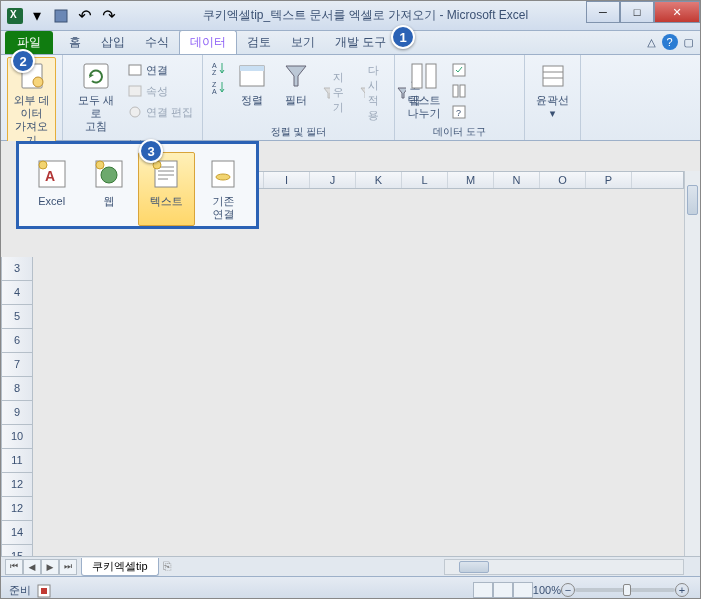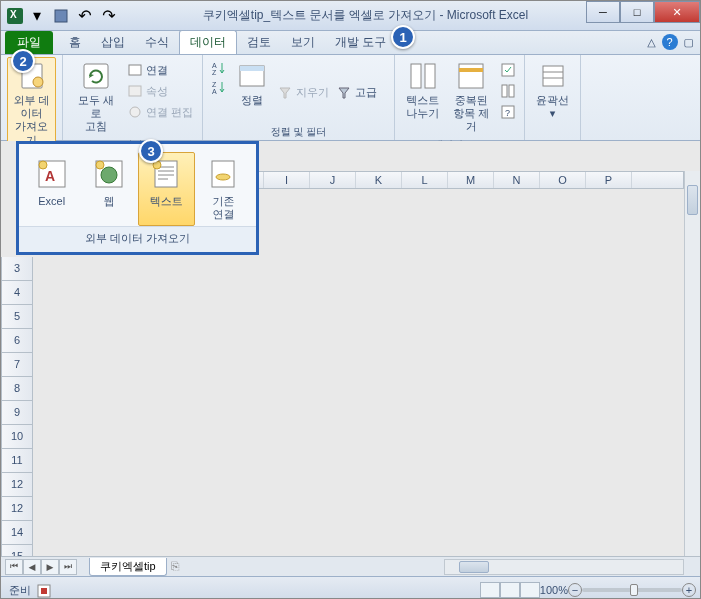--- a/index.html
+++ b/index.html
@@ -13,21 +13,21 @@
 .qat-btn { width: 20px; height: 20px; display: flex; align-items: center; justify-content: center; }
 .tb-title { position: absolute; left: 50%; transform: translateX(-50%); font-size: 12px; color: #3b5173; margin-left: 15px; }
 .tb-right { position: absolute; right: 0; top: 0; display: flex; }
 .win-btn { width: 34px; height: 22px; border: 1px solid #8093ad; background: linear-gradient(#e8eef7,#cfdbed); display: flex; align-items: center; justify-content: center; font-size: 11px; }
 .win-close { background: linear-gradient(#e07b77,#c13a33); color: #fff; width: 46px; }
 
 
 .tabs { height: 24px; background: linear-gradient(#e8eef5,#dbe5f0); display: flex; align-items: flex-end; padding-left: 4px; border-bottom: 1px solid #9db0c9; position: relative; }
 .file-tab { background: #107c10; color: #fff; font-size: 12px; padding: 3px 12px; border-radius: 3px 3px 0 0; margin-right: 6px; font-family: Liberation Serif, serif; }
 .tab { font-size: 12px; color: #3b5173; padding: 3px 10px; cursor: pointer; }
-.tab.active { background: #fff; border: 1px solid #9db0c9; border-bottom: none; border-radius: 3px 3px 0 0; color: #14532d; }
+.tab.active { background: #fff; border: 1px solid #9db0c9; border-bottom: none; border-radius: 3px 3px 0 0; color: #8b5cf6; }
 .tabs-right { position: absolute; right: 6px; top: 3px; display: flex; gap: 6px; align-items: center; }
 .help-circle { width: 16px; height: 16px; border-radius: 50%; background: #2b7cd3; color: #fff; font-size: 11px; display: flex; align-items: center; justify-content: center; }
 
 
 .ribbon { height: 86px; background: linear-gradient(#eef3f9,#e2eaf3); border-bottom: 1px solid #9db0c9; display: flex; position: relative; }
 .ribbon-group { border-right: 1px solid #c0cddc; padding: 2px 6px 0 6px; display: flex; flex-direction: column; position: relative; }
 .group-body { flex: 1; display: flex; gap: 2px; }
 .group-label { text-align: center; font-size: 10px; color: #3b5173; padding: 1px 0; }
 .rbtn { display: flex; flex-direction: column; align-items: center; justify-content: flex-start; padding: 2px 4px; font-size: 11px; color: #3b5173; text-align: center; line-height: 1.2; cursor: pointer; border: 1px solid transparent; border-radius: 2px; }
 .rbtn .ic { width: 32px; height: 32px; margin-bottom: 2px; }
@@ -55,28 +55,28 @@
 .col-h { flex: none; width: 46px; border-right: 1px solid #cfd6de; text-align: center; font-size: 11px; color: #3b5173; line-height: 17px; }
 .row-headers { position: absolute; top: 48px; left: 0; width: 32px; bottom: 0; }
 .row-h { height: 24px; background: linear-gradient(90deg,#f5f7fa,#e3e8ef); border: 1px solid #b5bfc9; border-top: none; text-align: center; font-size: 11px; color: #3b5173; line-height: 23px; }
 .vscroll { position: absolute; top: 30px; right: 0; width: 16px; bottom: 0; background: #e8ecf0; border-left: 1px solid #c0c8d0; }
 .vscroll .thumb { position: absolute; top: 14px; left: 2px; right: 2px; height: 30px; background: linear-gradient(#dce4ed,#c3d0de); border: 1px solid #9db0c9; border-radius: 2px; }
 
 
 .sheet-tabs { position: absolute; bottom: 22px; left: 0; right: 0; height: 20px; background: #e2e8ef; border-top: 1px solid #b5bfc9; display: flex; align-items: center; }
 .sheet-nav { display: flex; gap: 0; padding-left: 4px; }
 .sheet-nav span { width: 18px; height: 16px; border: 1px solid #b5bfc9; background: #eef3f8; display: flex; align-items: center; justify-content: center; font-size: 9px; color: #555; }
-.sheet-tab { background: #fff; border: 1px solid #9db0c9; border-top: none; font-size: 11px; padding: 1px 10px; margin-left: 12px; border-radius: 0 0 3px 3px; }
+.sheet-tab { background: #fff; border: 1px solid #9db0c9; border-top: none; font-size: 11px; padding: 1px 10px; margin-left: 4px; border-radius: 0 0 3px 3px; }
 .hscroll { position: absolute; right: 16px; width: 240px; height: 16px; top: 2px; background: #e8ecf0; border: 1px solid #c0c8d0; }
 .hscroll .thumb { position: absolute; left: 14px; top: 1px; bottom: 1px; width: 30px; background: linear-gradient(#dce4ed,#c3d0de); border: 1px solid #9db0c9; border-radius: 2px; }
 
 
 .statusbar { position: absolute; bottom: 0; left: 0; right: 0; height: 22px; background: linear-gradient(#e5ebf3,#d3ddea); border-top: 1px solid #9db0c9; display: flex; align-items: flex-end; font-size: 11px; color: #3b5173; }
 .sb-left { padding-left: 8px; display: flex; gap: 6px; align-items: center; }
-.sb-right { position: absolute; right: 4px; display: flex; align-items: center; }
+.sb-right { position: absolute; right: 11px; display: flex; align-items: center; }
 .view-btn { width: 20px; height: 16px; border: 1px solid #aab6c4; background: #eef3f8; }
 .zoom-slider { width: 100px; height: 4px; background: #c0c8d0; position: relative; border-radius: 2px; }
 .zoom-slider .knob { position: absolute; left: 48px; top: -4px; width: 8px; height: 12px; background: #eef3f8; border: 1px solid #888; border-radius: 2px; }
 
 
 .callout { position: absolute; width: 24px; height: 24px; border-radius: 50%; background: #2b62b5; color: #fff; font-size: 13px; font-weight: bold; display: flex; align-items: center; justify-content: center; z-index: 100; border: 2px solid #fff; box-shadow: 0 1px 3px rgba(0,0,0,.4); }
 </style>
 </head>
 <body>
 
@@ -185,55 +185,59 @@
             </svg>
           </div>
       </div>
       <div class="rbtn" style="width:42px">
         <svg class="ic">
             <rect x="4" y="6" width="24" height="20" fill="#fff" stroke="#888"></rect>
             <rect x="4" y="6" width="24" height="5" fill="#c9dff3"></rect>
           </svg>
         <span>정렬</span>
       </div>
+      <div class="rbtn" style="width:42px">
+        <svg class="ic">
+            <path d="M6 6 h20 l-8 10 v10 h-4 v-10 z" fill="#bcc8d6" stroke="#667"></path>
+          </svg>
+        <span>필터</span>
+      </div>
       <div style="display:flex;flex-direction:row;gap:3px;padding-top:4px">
         <div class="rbtn-s disabled">
             <svg class="icon-sm">
               <path d="M3 3 h10 l-4 5 v5 h-2 v-5 z" fill="#ddd" stroke="#bbb"></path>
             </svg>
             <span>지우기</span>
           </div>
+        <div class="rbtn-s disabled">
+            <svg class="icon-sm">
+              <path d="M3 3 h10 l-4 5 v5 h-2 v-5 z" fill="#ddd" stroke="#bbb"></path>
+            </svg>
+            <span>다시 적용</span>
+          </div>
         <div class="rbtn-s">
             <svg class="icon-sm">
               <path d="M3 3 h10 l-4 5 v5 h-2 v-5 z" fill="#bcc8d6" stroke="#667"></path>
             </svg>
             <span>고급</span>
           </div>
       </div>
     </div>
     <div class="group-label">정렬 및 필터</div>
   </div>
 
   <div class="ribbon-group" style="width:130px">
     <div class="group-body">
       <div class="rbtn" style="width:46px">
         <svg class="ic">
             <rect x="4" y="4" width="10" height="24" fill="#fff" stroke="#888"></rect>
             <rect x="18" y="4" width="10" height="24" fill="#fff" stroke="#888"></rect>
           </svg>
         <span>텍스트</span>
         <span>나누기</span>
-      </div>
-      <div class="rbtn" style="width:52px">
-        <svg class="ic">
-            <rect x="4" y="4" width="24" height="24" fill="#fff" stroke="#888"></rect>
-            <rect x="4" y="8" width="24" height="4" fill="#e6b040"></rect>
-          </svg>
-        <span>중복된</span>
-        <span>항목 제거</span>
       </div>
       <div style="display:flex;flex-direction:column;gap:3px;padding-top:4px">
         <div class="rbtn-s">
             <svg class="icon-sm">
               <rect x="2" y="2" width="12" height="12" fill="#fff" stroke="#888"></rect>
               <path d="M5 8 l2 2 l4 -5" stroke="#3a7" fill="none"></path>
             </svg>
           </div>
         <div class="rbtn-s">
             <svg class="icon-sm">
@@ -331,21 +335,20 @@
     </div>
     <div class="dd-btn">
       <svg class="ic">
           <rect x="6" y="4" width="22" height="26" fill="#fff" stroke="#888"></rect>
           <ellipse cx="17" cy="20" rx="7" ry="3" fill="#f2d470" stroke="#c9a030"></ellipse>
         </svg>
       <span>기존</span>
       <span>연결</span>
     </div>
   </div>
-  <div class="dd-label">외부 데이터 가져오기</div>
 </div>
 
 <div class="sheet-tabs">
   <div class="sheet-nav">
     <span>⏮</span>
     <span>◀</span>
     <span>▶</span>
     <span>⏭</span>
   </div>
   <div class="sheet-tab">쿠키엑셀tip</div>

